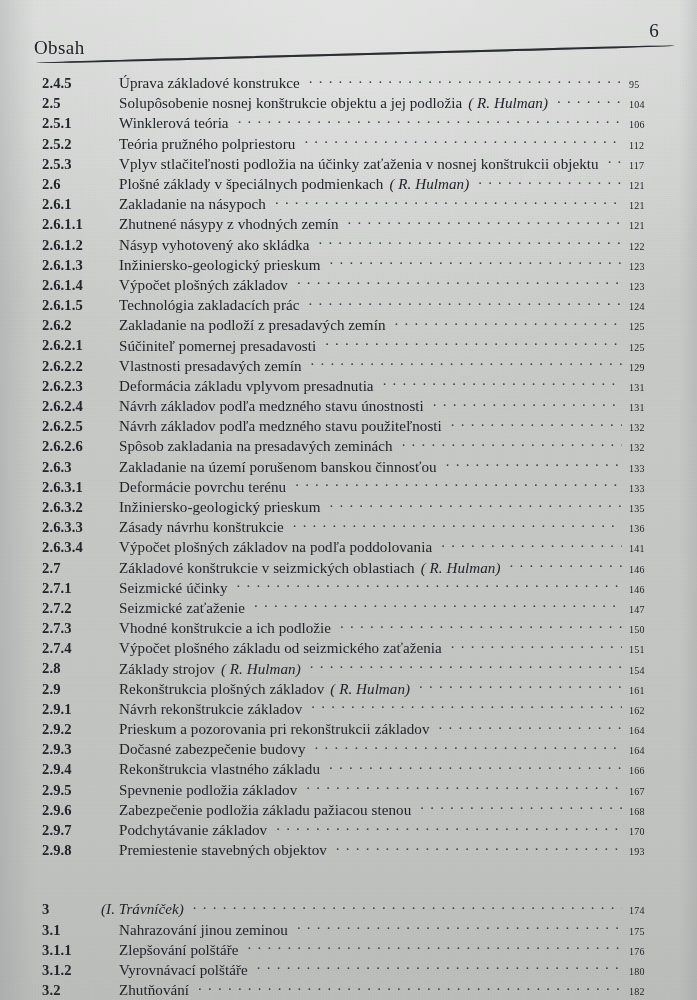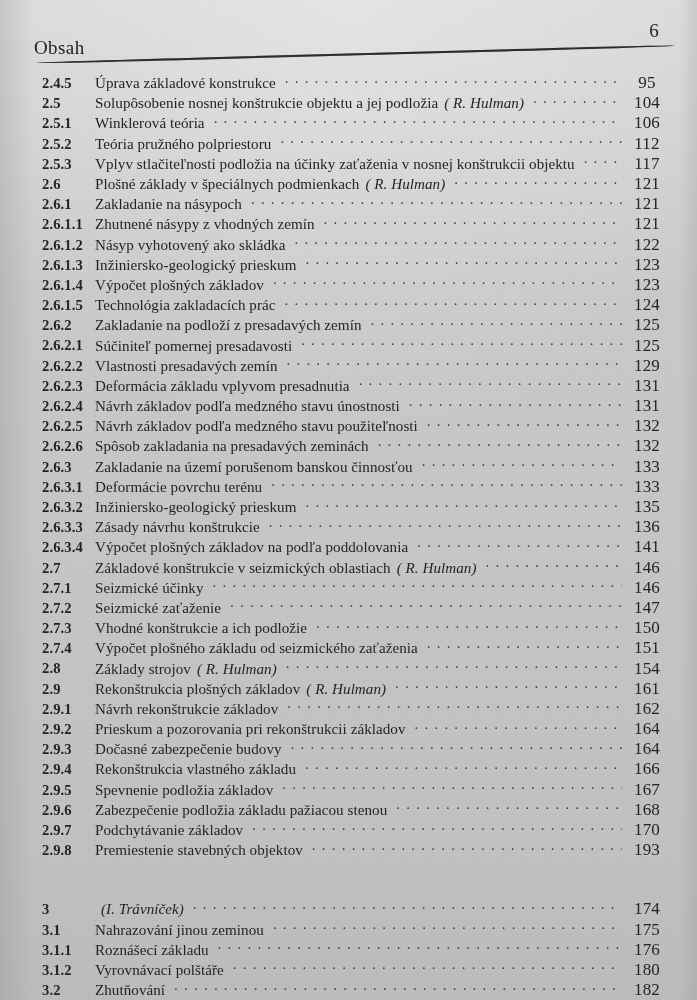--- a/index.html
+++ b/index.html
@@ -115,20 +115,21 @@
   .title-wrap {
     position: absolute;
     left: 95px;
     right: 32px;
     display: flex;
     align-items: baseline;
   }
   .title {
     flex: 0 0 auto;
     letter-spacing: .05px;
+    margin-left: 24px;
   }
   .author {
     flex: 0 0 auto;
     font-style: italic;
     padding-left: 6px;
     letter-spacing: .05px;
   }
   .leader {
     flex: 1 1 auto;
     overflow: hidden;
@@ -142,22 +143,22 @@
     font-size: 15px;
     color: #3a3d42;
     position: absolute;
     left: 0;
     bottom: 0.10em;
     white-space: nowrap;
   }
   .pg {
     flex: 0 0 auto;
     width: 36px;
-    text-align: center;
-    font-size: 17px;
+    text-align: left;
+    font-size: 10px;
     letter-spacing: .2px;
   }
   .row.bold .num,
   .row.bold .title {
     font-weight: bold;
   }
   .row.bold .author {
     font-weight: normal;
   }
 
@@ -510,21 +511,21 @@
         <div class="num">3.1</div>
         <div class="title-wrap">
           <span class="title">Nahrazování jinou zeminou</span>
           <span class="leader"></span>
           <span class="pg">175</span>
         </div>
       </div>
       <div class="row">
         <div class="num">3.1.1</div>
         <div class="title-wrap">
-          <span class="title">Roznášecí základu</span>
+          <span class="title">Zlepšování polštáře</span>
           <span class="leader"></span>
           <span class="pg">176</span>
         </div>
       </div>
       <div class="row">
         <div class="num">3.1.2</div>
         <div class="title-wrap">
           <span class="title">Vyrovnávací polštáře</span>
           <span class="leader"></span>
           <span class="pg">180</span>

